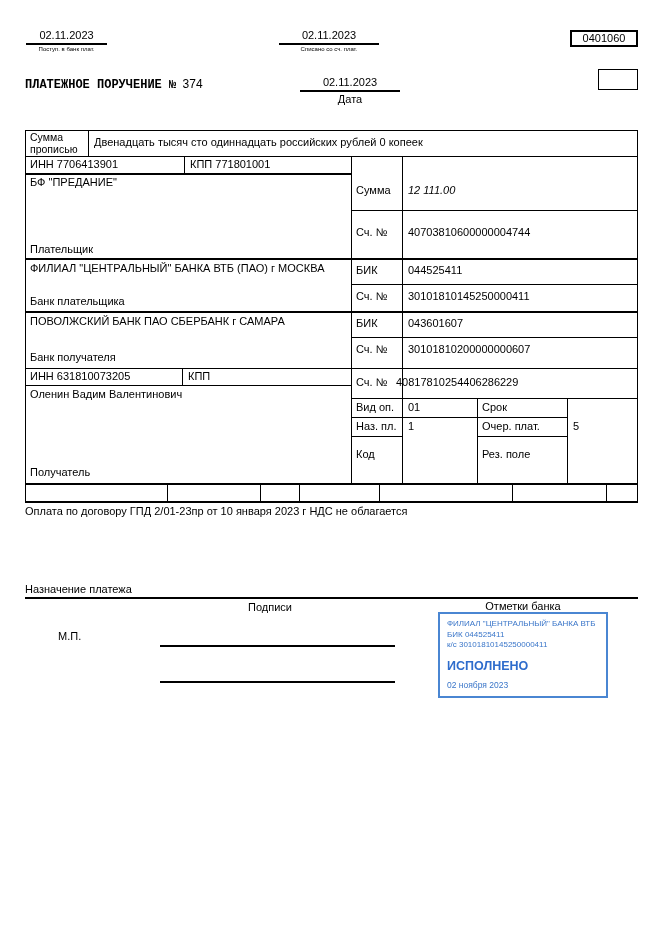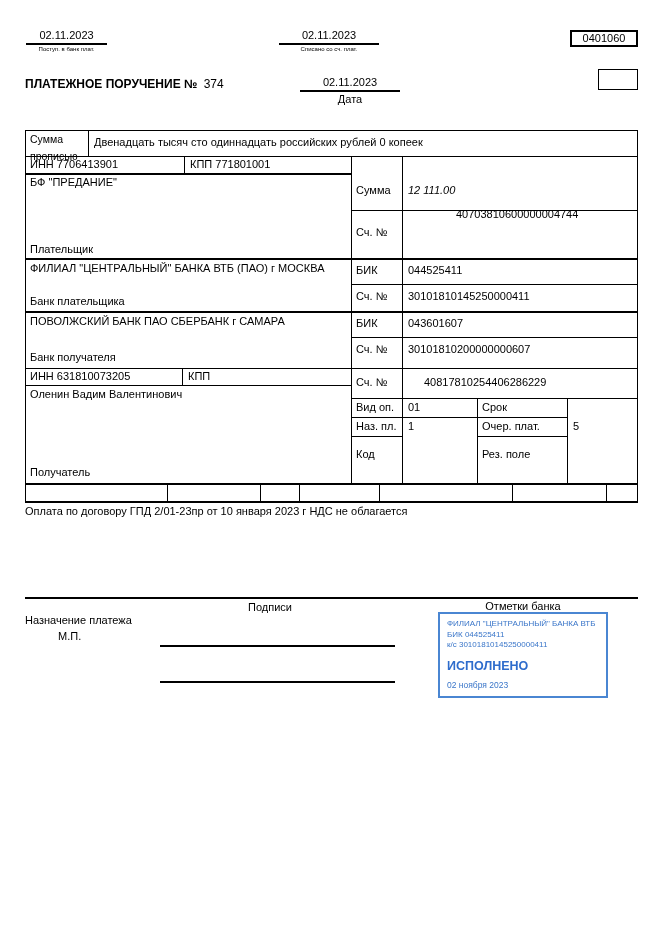--- a/index.html
+++ b/index.html
@@ -3,37 +3,37 @@
 <meta charset="utf-8">
 <style>
   html,body{margin:0;padding:0;background:#888;}
   .page{
     position:relative;width:660px;height:933px;background:#ffffff;
     font-family:"Liberation Sans","DejaVu Sans",sans-serif;color:#000;
     overflow:hidden;margin:0 auto;
   }
   .abs{position:absolute;}
   .t{position:absolute;font-size:11px;line-height:13px;white-space:nowrap;}
-  .tb{font-weight:bold;}
+  .tb{font-weight:bold;font-family:Liberation Mono, monospace;}
   .tiny{font-size:6px;line-height:8px;white-space:nowrap;}
   .c{text-align:center;}
   .uline{border-bottom:2px solid #000;padding-bottom:1px;font-size:11px;line-height:13px;}
   .hl{position:absolute;height:1px;background:#000;}
   .hl2{position:absolute;height:2px;background:#000;}
   .vl{position:absolute;width:1px;background:#000;}
   .box{position:absolute;border:2px solid #000;box-sizing:border-box;}
   .box-thin{position:absolute;border:1.5px solid #000;box-sizing:border-box;}
   .stamp{
     position:absolute;left:438px;top:612px;width:170px;height:86px;
     border:2px solid #4a86d2;box-sizing:border-box;padding:5px 7px;
     color:#3a76c9;font-size:8px;line-height:10.5px;
   }
   .stamp .status{font-size:12.5px;line-height:14px;font-weight:bold;color:#2e6ccc;margin-top:8px;}
   .stamp .sdate{font-size:8.5px;margin-top:7px;}
-  .wrap2{width:58px;font-size:10.5px;line-height:17px;white-space:normal;}
+  .wrap2{width:58px;font-size:10.5px;line-height:12px;white-space:normal;}
 </style>
 </head>
 <body>
 
 <div class="page">
 
   <div class="abs" style="left:26px;top:29px;width:81px">
     <div class="uline c">02.11.2023</div>
     <div class="tiny c">Поступ. в банк плат.</div>
   </div>
@@ -90,55 +90,55 @@
   <div class="t wrap2" style="left:30px;top:131px;">Сумма прописью</div>
   <div class="t" style="left:94px;top:136px;">Двенадцать тысяч сто одиннадцать российских рублей 0 копеек</div>
 
   <div class="t" style="left:30px;top:158px;">ИНН 7706413901</div>
   <div class="t" style="left:190px;top:158px;">КПП 771801001</div>
   <div class="t" style="left:30px;top:176px;">БФ "ПРЕДАНИЕ"</div>
   <div class="t" style="left:30px;top:243px;">Плательщик</div>
   <div class="t" style="left:356px;top:184px;">Сумма</div>
   <div class="t" style="left:408px;top:184px;font-style:italic;">12 111.00</div>
   <div class="t" style="left:356px;top:226px;">Сч. №</div>
-  <div class="t" style="left:408px;top:208px;margin-left:48px;">40703810600000004744</div>
+  <div class="t" style="left:408px;top:226px;">40703810600000004744</div>
 
   <div class="t" style="left:30px;top:262px;">ФИЛИАЛ "ЦЕНТРАЛЬНЫЙ" БАНКА ВТБ (ПАО) г МОСКВА</div>
   <div class="t" style="left:30px;top:295px;">Банк плательщика</div>
   <div class="t" style="left:356px;top:264px;">БИК</div>
   <div class="t" style="left:408px;top:264px;">044525411</div>
   <div class="t" style="left:356px;top:290px;">Сч. №</div>
   <div class="t" style="left:408px;top:290px;">30101810145250000411</div>
 
   <div class="t" style="left:30px;top:315px;">ПОВОЛЖСКИЙ БАНК ПАО СБЕРБАНК г САМАРА</div>
   <div class="t" style="left:30px;top:351px;">Банк получателя</div>
   <div class="t" style="left:356px;top:317px;">БИК</div>
   <div class="t" style="left:408px;top:317px;">043601607</div>
   <div class="t" style="left:356px;top:343px;">Сч. №</div>
   <div class="t" style="left:408px;top:343px;">30101810200000000607</div>
 
   <div class="t" style="left:30px;top:370px;">ИНН 631810073205</div>
   <div class="t" style="left:188px;top:370px;">КПП</div>
   <div class="t" style="left:30px;top:388px;">Оленин Вадим Валентинович</div>
   <div class="t" style="left:30px;top:466px;">Получатель</div>
   <div class="t" style="left:356px;top:376px;">Сч. №</div>
-  <div class="t" style="left:424px;top:376px;text-align:center;">40817810254406286229</div>
+  <div class="t" style="left:396px;top:376px;text-align:center;">40817810254406286229</div>
 
   <div class="t" style="left:356px;top:401px;">Вид оп.</div>
   <div class="t" style="left:408px;top:401px;">01</div>
   <div class="t" style="left:482px;top:401px;">Срок</div>
   <div class="t" style="left:356px;top:420px;">Наз. пл.</div>
   <div class="t" style="left:408px;top:420px;">1</div>
   <div class="t" style="left:482px;top:420px;text-align:right;">Очер. плат.</div>
   <div class="t" style="left:573px;top:420px;">5</div>
   <div class="t" style="left:356px;top:448px;">Код</div>
   <div class="t" style="left:482px;top:448px;">Рез. поле</div>
 
   <div class="t" style="left:25px;top:505px;">Оплата по договору ГПД 2/01-23пр от 10 января 2023 г НДС не облагается</div>
-  <div class="t" style="left:25px;top:583px;margin-top:31px;">Назначение платежа</div>
+  <div class="t" style="left:25px;top:583px;">Назначение платежа</div>
   <div class="hl2" style="left:25px;top:597px;width:613px;"></div>
 
   <div class="t c" style="left:200px;top:601px;width:140px;">Подписи</div>
   <div class="t c" style="left:453px;top:600px;width:140px;">Отметки банка</div>
   <div class="t" style="left:58px;top:630px;">М.П.</div>
   <div class="hl2" style="left:160px;top:645px;width:235px;"></div>
   <div class="hl2" style="left:160px;top:681px;width:235px;"></div>
 
   <div class="stamp">
     <div>ФИЛИАЛ "ЦЕНТРАЛЬНЫЙ" БАНКА ВТБ</div>

